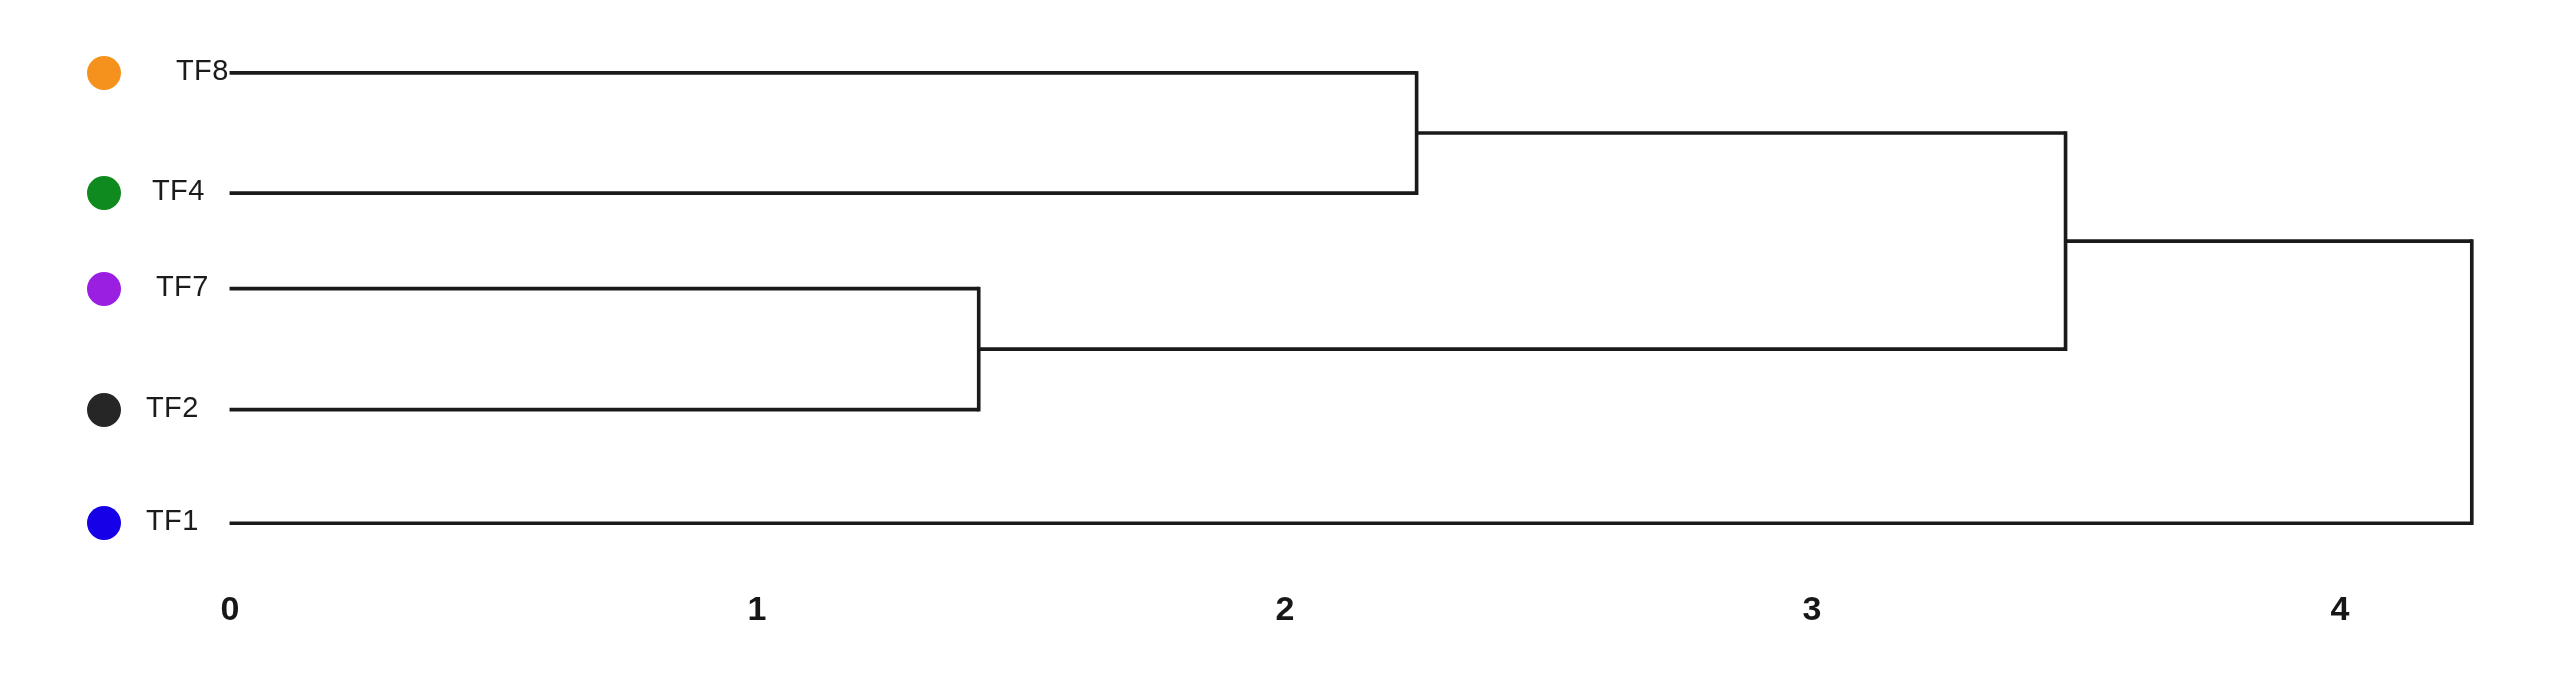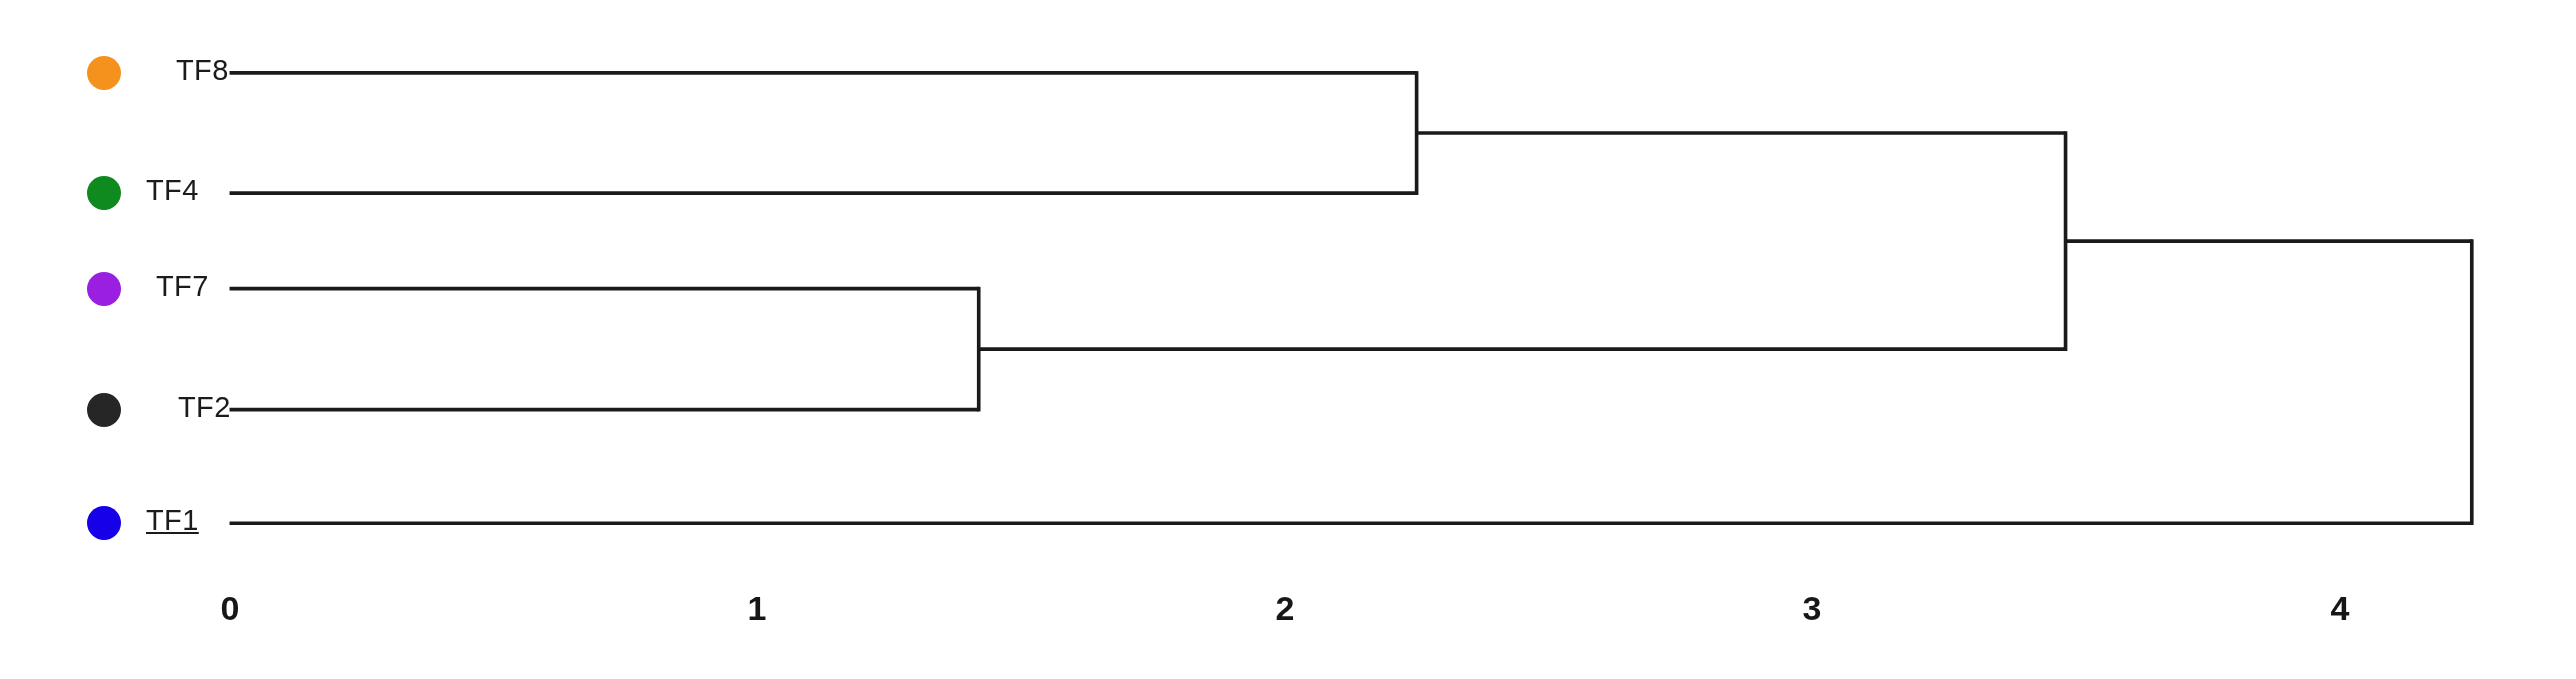--- a/index.html
+++ b/index.html
@@ -21,33 +21,33 @@
 
 <div id="root-canvas">
 
   <div id="leaf-layer">
       <div class="leaf-row" style="top: 73px;">
         <span class="leaf-marker" style="background: rgb(245, 146, 30); left: 87px; top: -17px;"></span>
         <span class="leaf-label" style="left: 146px; top: -19px; margin-left: 30px;">TF8</span>
       </div>
       <div class="leaf-row" style="top: 193px;">
         <span class="leaf-marker" style="background: rgb(15, 138, 30); left: 87px; top: -17px;"></span>
-        <span class="leaf-label" style="left: 146px; top: -19px;">TF4</span>
+        <span class="leaf-label" style="left: 152px; top: -19px;">TF4</span>
       </div>
       <div class="leaf-row" style="top: 289px;">
         <span class="leaf-marker" style="background: rgb(155, 31, 224); left: 87px; top: -17px;"></span>
         <span class="leaf-label" style="left: 156px; top: -19px;">TF7</span>
       </div>
       <div class="leaf-row" style="top: 410px;">
         <span class="leaf-marker" style="background: rgb(38, 38, 38); left: 87px; top: -17px;"></span>
-        <span class="leaf-label" style="left: 146px; top: -19px; margin-left: 32px;">TF2</span>
+        <span class="leaf-label" style="left: 146px; top: -19px;">TF2</span>
       </div>
       <div class="leaf-row" style="top: 523px;">
         <span class="leaf-marker" style="background: rgb(21, 0, 232); left: 87px; top: -17px;"></span>
-        <span class="leaf-label" style="left: 146px; top: -19px; text-decoration: underline;">TF1</span>
+        <span class="leaf-label" style="left: 146px; top: -19px;">TF1</span>
       </div>
     </div>
 
   <svg class="dendro-svg" id="dendro-svg" width="2576" height="680" viewBox="0 0 3535 933">
       <line x1="315" y1="396" x2="1343.08" y2="396" stroke="#1a1a1a" stroke-width="5" stroke-linecap="butt"></line>
       <line x1="315" y1="562" x2="1343.08" y2="562" stroke="#1a1a1a" stroke-width="5" stroke-linecap="butt"></line>
       <line x1="1343.08" y1="393.5" x2="1343.08" y2="564.5" stroke="#1a1a1a" stroke-width="5" stroke-linecap="butt"></line>
       <line x1="315" y1="100" x2="1944" y2="100" stroke="#1a1a1a" stroke-width="5" stroke-linecap="butt"></line>
       <line x1="315" y1="265" x2="1944" y2="265" stroke="#1a1a1a" stroke-width="5" stroke-linecap="butt"></line>
       <line x1="1944" y1="97.5" x2="1944" y2="267.5" stroke="#1a1a1a" stroke-width="5" stroke-linecap="butt"></line>

